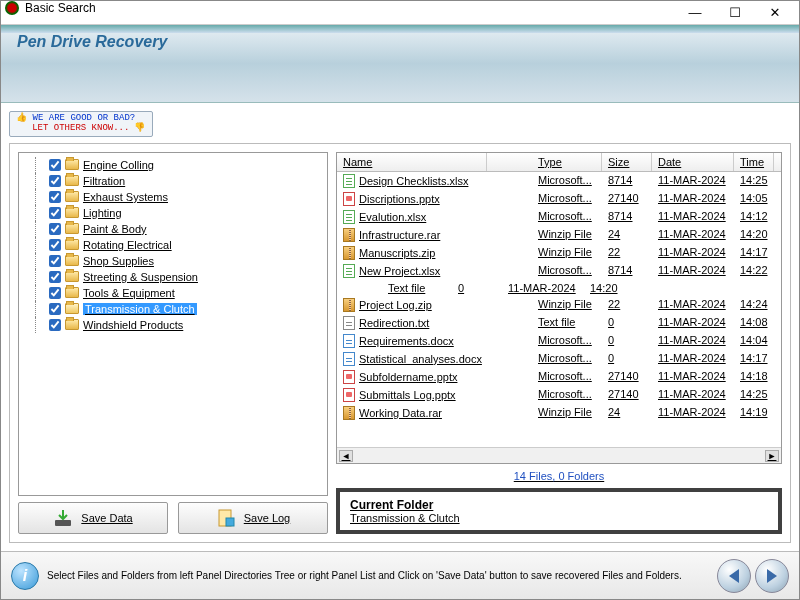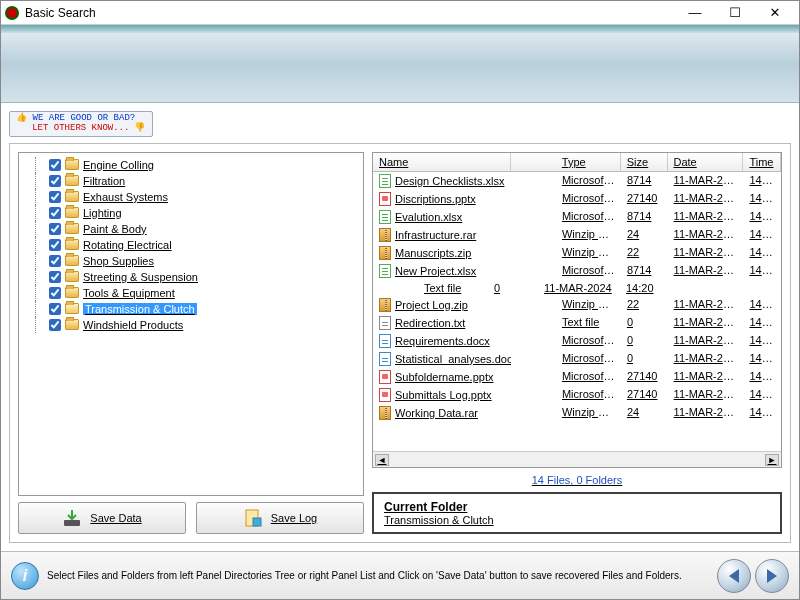--- a/index.html
+++ b/index.html
@@ -1,32 +1,32 @@
 <!DOCTYPE html>
 <html><head>
 <meta charset="utf-8">
 <style>
 * { box-sizing: border-box; margin: 0; padding: 0; }
 body { font-family: Tahoma, Arial, sans-serif; font-size: 11px; background: #fff; width: 800px; height: 600px; overflow: hidden; }
 .window { border: 1px solid #888; width: 800px; height: 600px; display: flex; flex-direction: column; }
-.titlebar { height: 24px; background: #fff; border-bottom: 1px solid #ccc; display: flex; align-items: center; padding: 0 4px; }
+.titlebar { height: 24px; background: #fff; border-bottom: 1px solid #ccc; display: flex; align-items: flex-start; padding: 0 4px; }
 .titlebar .icon { width: 14px; height: 14px; background: radial-gradient(circle, #c00 40%, #060 60%); border-radius: 50%; margin-right: 6px; }
 .titlebar .title { flex: 1; font-size: 12px; }
 .wincontrols { display: flex; gap: 0; }
 .winbtn { width: 40px; height: 22px; display: flex; align-items: center; justify-content: center; font-size: 13px; cursor: pointer; }
 .header { height: 78px; background: linear-gradient(180deg, #e8f0f5 0%, #b8d0dc 50%, #d5e2ea 100%); border-bottom: 1px solid #9bb; padding: 6px 16px; position: relative; overflow: hidden; }
 .header::before { content: ""; position: absolute; top: 0; left: 0; right: 0; height: 8px; background: linear-gradient(180deg,#6aa,#cde); }
 .brand { font-family: Impact, sans-serif; font-size: 30px; color: #ff7a00; letter-spacing: 2px; text-shadow: 1px 1px 0 #fff; margin-top: 6px; }
 .subbrand { color: #2a6a9a; font-size: 16px; font-style: italic; font-weight: bold; margin-top: 2px; }
 .content { flex: 1; padding: 8px 8px; display: flex; flex-direction: column; background: #fff; text-decoration: underline; }
 .banner-row { margin-bottom: 6px; }
 .banner { display: inline-block; border: 1px solid #9ab; background: #f0f4f8; padding: 2px 6px; font-family: "Courier New", monospace; font-size: 9px; color: #0033cc; line-height: 1.1; border-radius: 2px; }
 .banner .red { color: #c00; }
 .panels { flex: 1; display: flex; gap: 8px; border: 1px solid #bbb; padding: 8px; min-height: 0; }
-.left-panel { width: 346px; display: flex; flex-direction: column; gap: 6px; }
+.left-panel { width: 310px; display: flex; flex-direction: column; gap: 6px; }
 .tree-box { border: 1px solid #999; flex: 1; overflow-y: auto; overflow-x: hidden; padding: 4px 2px; position: relative; }
 .tree-item { display: flex; align-items: center; padding: 2px 4px 2px 28px; gap: 4px; cursor: pointer; position: relative; white-space: nowrap; }
 .tree-item::before { content: ""; position: absolute; left: 14px; top: 0; bottom: 0; border-left: 1px dotted #888; }
 .tree-item input[type=checkbox] { width: 12px; height: 12px; accent-color: #2a6ac0; }
 .folder-icon { width: 14px; height: 11px; background: linear-gradient(180deg,#ffe9a8,#e8b84a); border: 1px solid #c89830; border-radius: 1px; position: relative; }
 .folder-icon::before { content:""; position:absolute; top:-3px; left:0; width:6px; height:3px; background:#e8b84a; border:1px solid #c89830; border-bottom:none; }
 .folder-icon.open { background: linear-gradient(180deg,#fff3c8,#f0c860); }
 .tree-item.selected .label { background: #3399ff; color: #fff; padding: 0 2px; }
 .buttons-row { display: flex; gap: 10px; }
 .action-btn { flex: 1; height: 32px; border: 1px solid #999; background: linear-gradient(180deg,#fdfdfd,#e4e4e4); display: flex; align-items: center; justify-content: center; gap: 8px; cursor: pointer; font-size: 11px; border-radius: 2px; }
@@ -45,21 +45,21 @@
 .col-time { width: 40px; }
 .file-icon { width: 12px; height: 14px; flex-shrink: 0; }
 .fi-xlsx { background: linear-gradient(180deg,#fff,#fff); border:1px solid #5a5; position:relative; } .fi-xlsx::after{content:"";position:absolute;inset:2px;background:repeating-linear-gradient(0deg,#5a5,#5a5 1px,transparent 1px,transparent 3px);}
 .fi-pptx { background:#fff; border:1px solid #c44; position:relative;} .fi-pptx::after{content:"";position:absolute;top:3px;left:2px;right:2px;height:5px;background:#e66;border-radius:1px;}
 .fi-zip { background:linear-gradient(180deg,#f8d080,#d89830); border:1px solid #a87820; position:relative;} .fi-zip::after{content:"";position:absolute;left:5px;top:0;bottom:0;width:2px;background:repeating-linear-gradient(0deg,#864,#864 1px,#fc8 1px,#fc8 2px);}
 .fi-txt { background:#fff; border:1px solid #888; position:relative;} .fi-txt::after{content:"";position:absolute;inset:3px 2px;background:repeating-linear-gradient(0deg,#888,#888 1px,transparent 1px,transparent 3px);}
 .fi-docx { background:#fff; border:1px solid #48c; position:relative;} .fi-docx::after{content:"";position:absolute;inset:3px 2px;background:repeating-linear-gradient(0deg,#48c,#48c 1px,transparent 1px,transparent 3px);}
 .hscroll { height: 16px; background: #f0f0f0; border-top: 1px solid #ccc; display: flex; align-items: center; justify-content: space-between; padding: 0 2px; }
 .hscroll .arrow { width: 14px; height: 12px; background: #e0e0e0; border: 1px solid #aaa; display:flex; align-items:center; justify-content:center; font-size:9px; cursor:pointer; }
 .status-line { text-align: center; color: #2050c0; font-size: 11px; padding: 2px; }
-.current-folder { border: 2px solid #404040; padding: 6px 10px; }
+.current-folder { border: 4px solid #404040; padding: 6px 10px; }
 .current-folder .cf-title { font-weight: bold; font-size: 12px; }
 .current-folder .cf-name { font-size: 11px; }
 .footer { height: 48px; border-top: 1px solid #bbb; background: linear-gradient(180deg,#f8f8f8,#e8e8e8); display: flex; align-items: center; padding: 4px 10px; gap: 8px; position: relative; }
 .info-icon { width: 28px; height: 28px; border-radius: 50%; background: radial-gradient(circle at 35% 30%, #bde4ff, #3a9ad8); display:flex; align-items:center; justify-content:center; color:#fff; font-weight:bold; font-style:italic; font-size:16px; border:1px solid #2878a8; }
 .footer-text { flex: 1; font-size: 10px; line-height: 1.3; }
 .footer-link { position:absolute; right: 88px; bottom: 2px; color: #2060b0; font-style: italic; font-size: 12px; text-decoration: underline; }
 .nav-btns { display: flex; gap: 4px; }
 .nav-btn { width: 34px; height: 34px; border-radius: 50%; background: radial-gradient(circle at 35% 30%, #fff, #bcd0e0 60%, #8aa0b0); border: 1px solid #889; display:flex; align-items:center; justify-content:center; cursor:pointer; }
 .nav-btn .tri { width:0; height:0; border-top:7px solid transparent; border-bottom:7px solid transparent; }
 .nav-btn.back .tri { border-right: 10px solid #3a6aa8; }
@@ -76,20 +76,21 @@
     <div class="icon"></div>
     <div class="title">Basic Search</div>
     <div class="wincontrols">
       <div class="winbtn">—</div>
       <div class="winbtn">☐</div>
       <div class="winbtn">✕</div>
     </div>
   </div>
 
   <div class="header">
+    <div class="subbrand">Pen Drive Recovery</div>
   </div>
 
   <div class="content">
     <div class="banner-row">
       <div class="banner">
         👍 <span>WE ARE GOOD OR BAD?</span><br>
         &nbsp;&nbsp;&nbsp;<span class="red">LET OTHERS KNOW...</span> 👎
       </div>
     </div>
 

